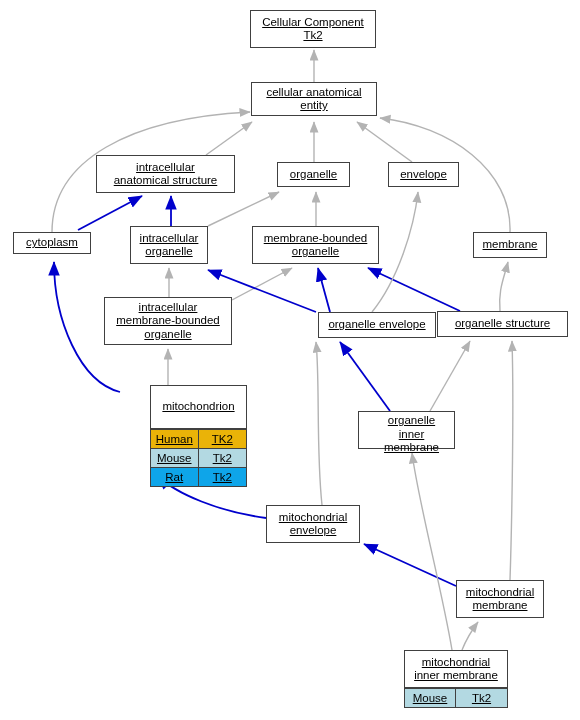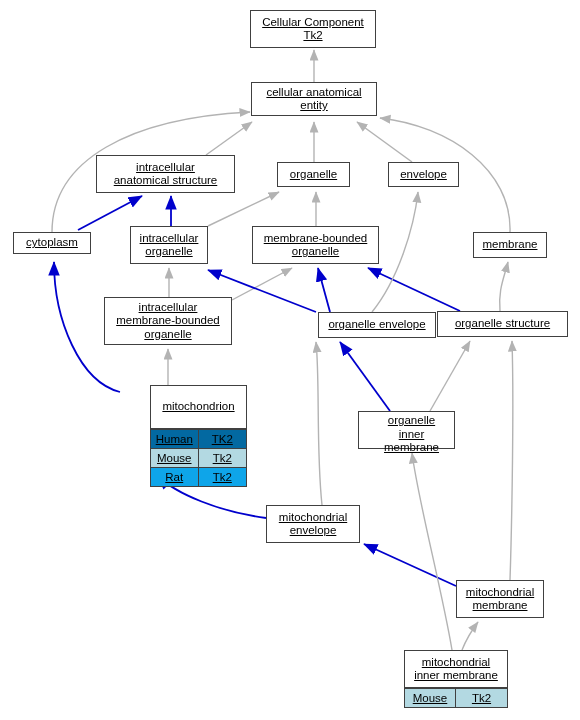--- a/index.html
+++ b/index.html
@@ -151,21 +151,21 @@
 organelle</div>
     </div>
     <div class="node-box" style="left: 274px; top: 312px; width: 118px; height: 26px; margin-left: 44px;">
       <div class="node-title">organelle envelope</div>
     </div>
     <div class="node-box" style="left: 437px; top: 311px; width: 131px; height: 26px;">
       <div class="node-title">organelle structure</div>
     </div>
     <div class="node-box has-table" style="left: 120px; top: 385px; width: 97px; height: 102px; margin-left: 30px;">
       <div class="node-title">mitochondrion</div>
-      <div class="ann-row" style="background: #0369a1;">
+      <div class="ann-row" style="background: #eab308;">
         <div class="ann-cell left">Human</div>
         <div class="ann-cell">TK2</div>
       </div>
       <div class="ann-row" style="background: rgb(179, 217, 226);">
         <div class="ann-cell left">Mouse</div>
         <div class="ann-cell">Tk2</div>
       </div>
       <div class="ann-row" style="background: #0ea5e9;">
         <div class="ann-cell left">Rat</div>
         <div class="ann-cell">Tk2</div>

